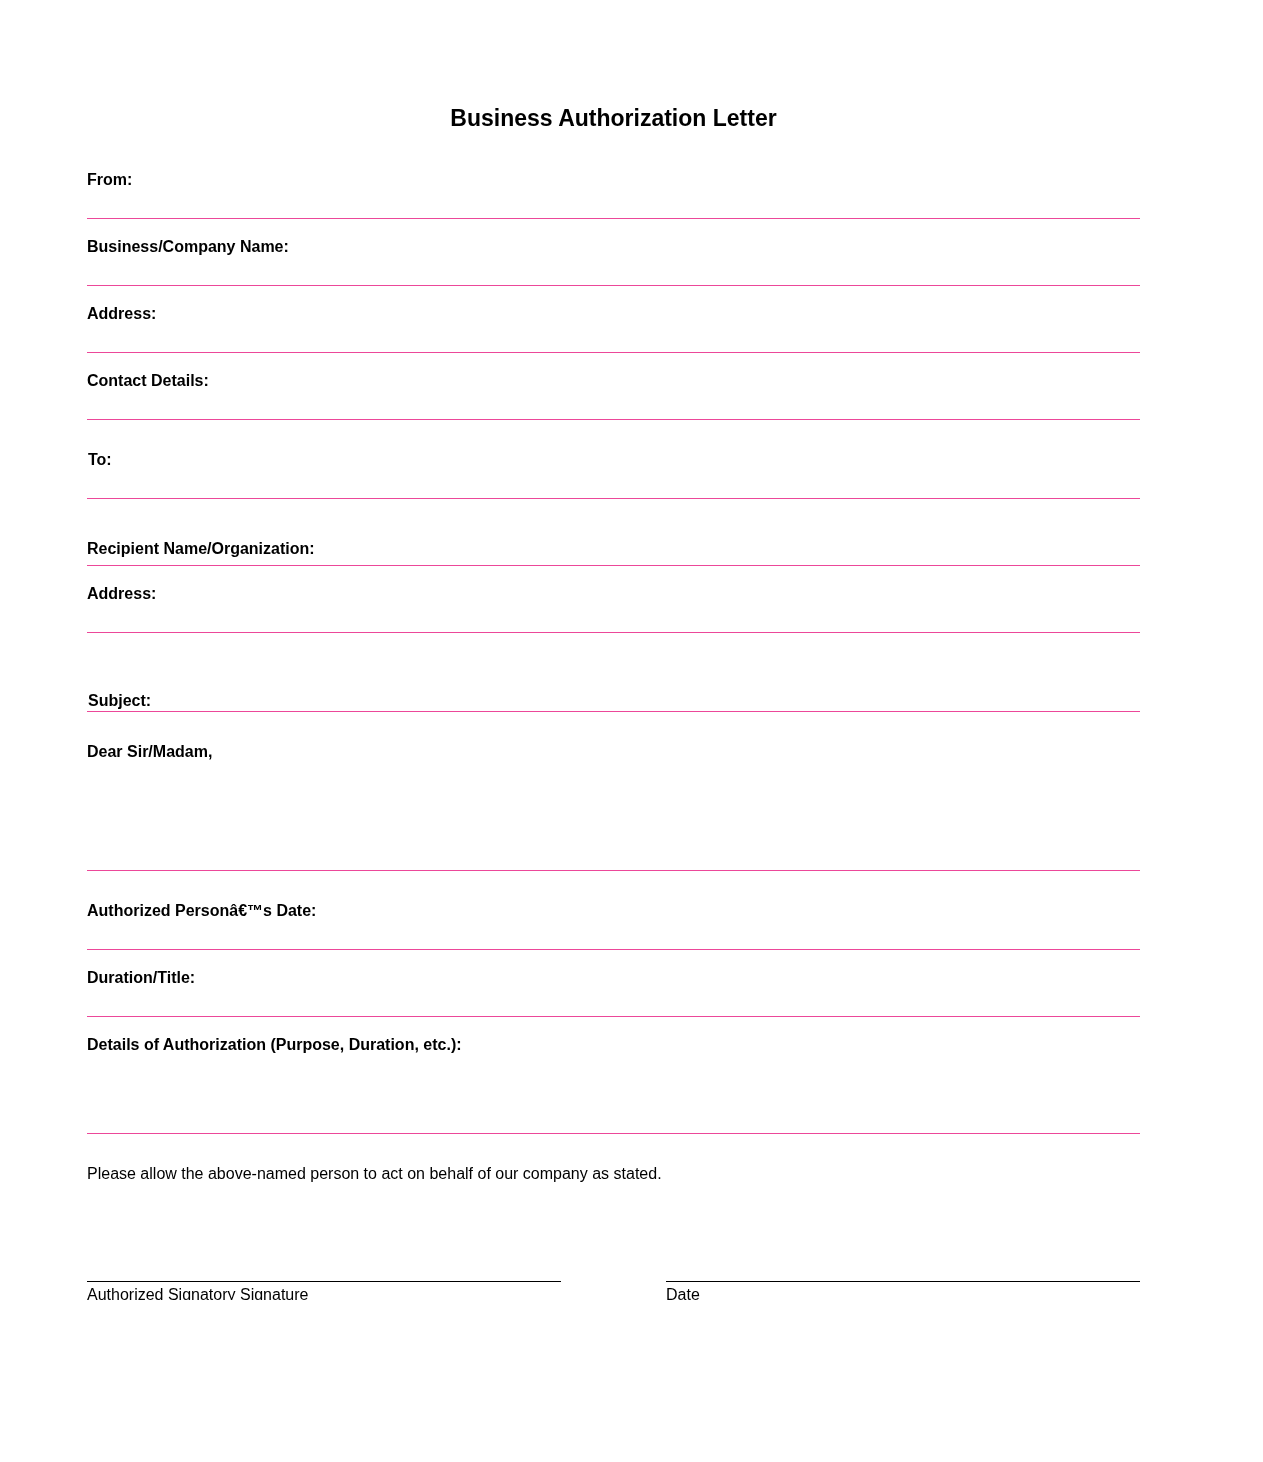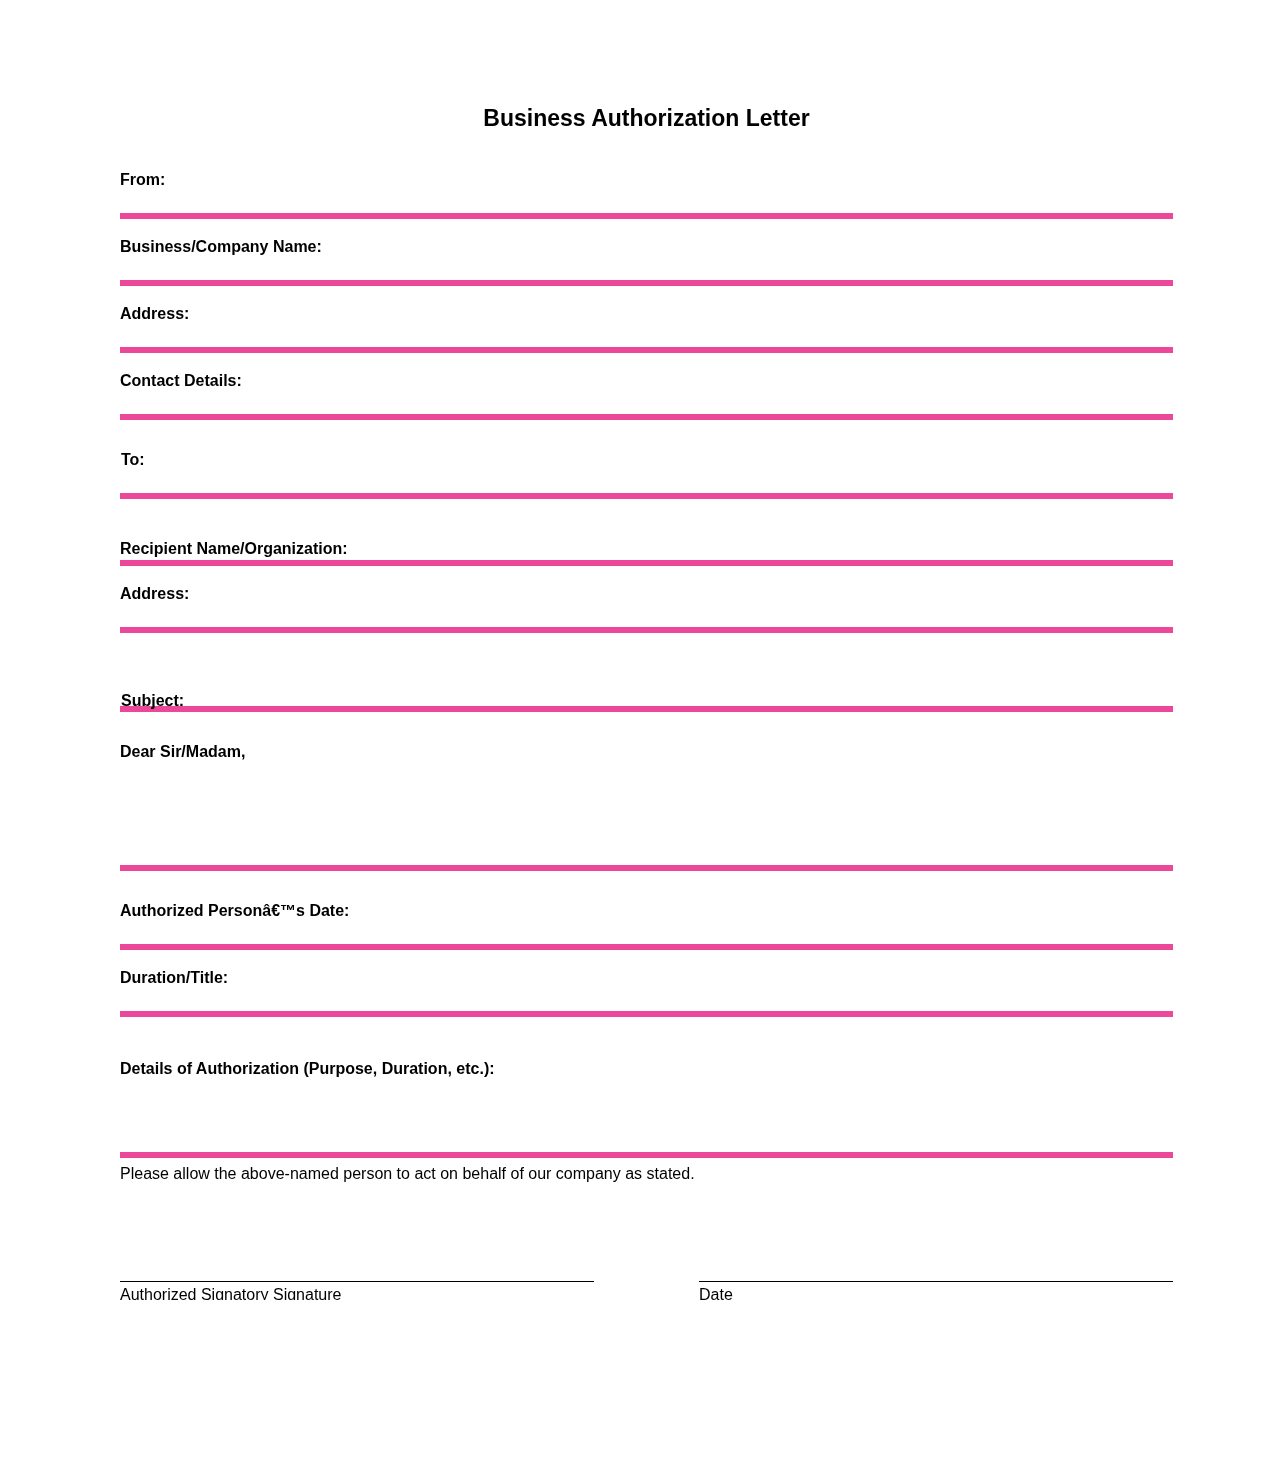--- a/index.html
+++ b/index.html
@@ -1,25 +1,25 @@
 <!DOCTYPE html>
 <html><head>
 <meta charset="utf-8">
 <style>
   * { box-sizing: border-box; margin: 0; padding: 0; }
   html, body { width: 1263px; height: 1462px; background: #ffffff; }
   body { font-family: "Liberation Sans", sans-serif; color: #000; position: relative; overflow: hidden; }
-  .page { position: absolute; left: 120px; top: 0; width: 1053px; height: 1026px; }
+  .page { position: absolute; left: 87px; top: 0; width: 1053px; height: 1026px; }
   .title {
     position: absolute; left: 0; width: 1053px; top: 103px;
     text-align: center; font-size: 23px; font-weight: bold; line-height: 30px;
   }
   .field {
     position: absolute; left: 0; width: 1053px;
-    border-bottom: 6px solid #ec4899;
+    border-bottom: 1px solid #ec4899;
   }
   .field-label {
     position: absolute; left: 0; font-size: 16px; font-weight: bold; line-height: 20px; white-space: nowrap;
   }
   .field-input {
     position: absolute; left: 0; right: 0; bottom: 2px; height: 22px;
     border: none; outline: none; background: transparent;
     font-family: "Liberation Sans", sans-serif; font-size: 15px;
   }
   .note {
@@ -88,21 +88,21 @@
   <div class="field" style="top:887px;height:63px;">
     <span class="field-label" style="top:14px;">Authorized Personâ€™s Date:</span>
     <input class="field-input" type="text" value="" style="">
   </div>
 
   <div class="field" style="top:966px;height:51px;">
     <span class="field-label" style="top:2px;">Duration/Title:</span>
     <input class="field-input" type="text" value="" style="">
   </div>
 
-  <div class="field" style="top:1033px;height:101px;margin-top:24px;">
+  <div class="field" style="top:1033px;height:101px;">
     <span class="field-label" style="top:2px;">Details of Authorization (Purpose, Duration, etc.):</span>
     <textarea class="field-input" style="height: 60px; resize: none;"></textarea>
   </div>
 
   <div class="note">Please allow the above-named person to act on behalf of our company as stated.</div>
 
   <div class="sig" style="left:0;width:474px;">
     <span class="sig-label">Authorized Signatory Signature</span>
   </div>
 

